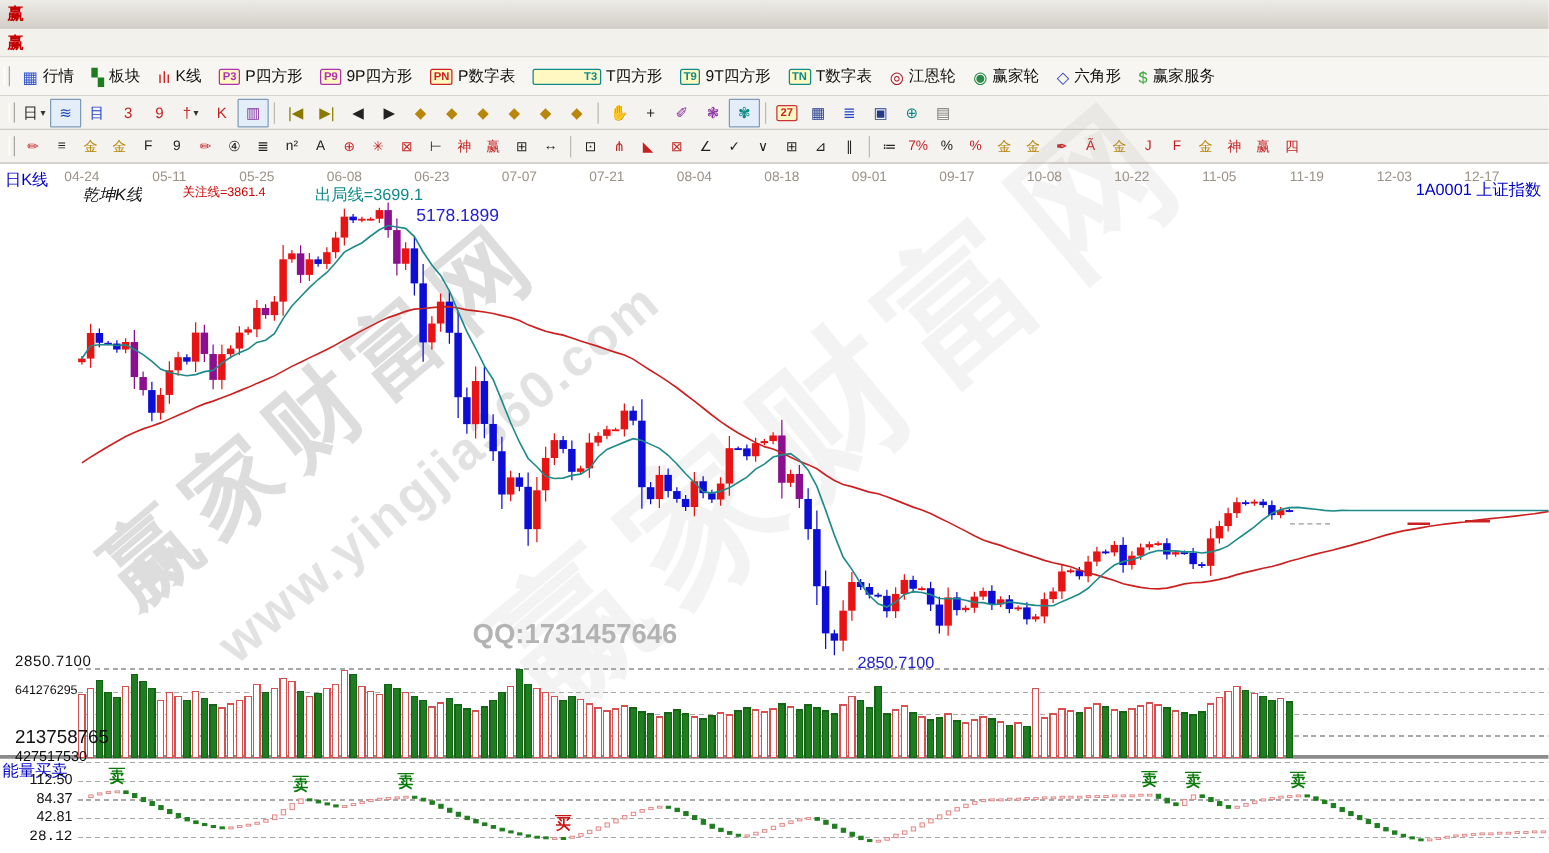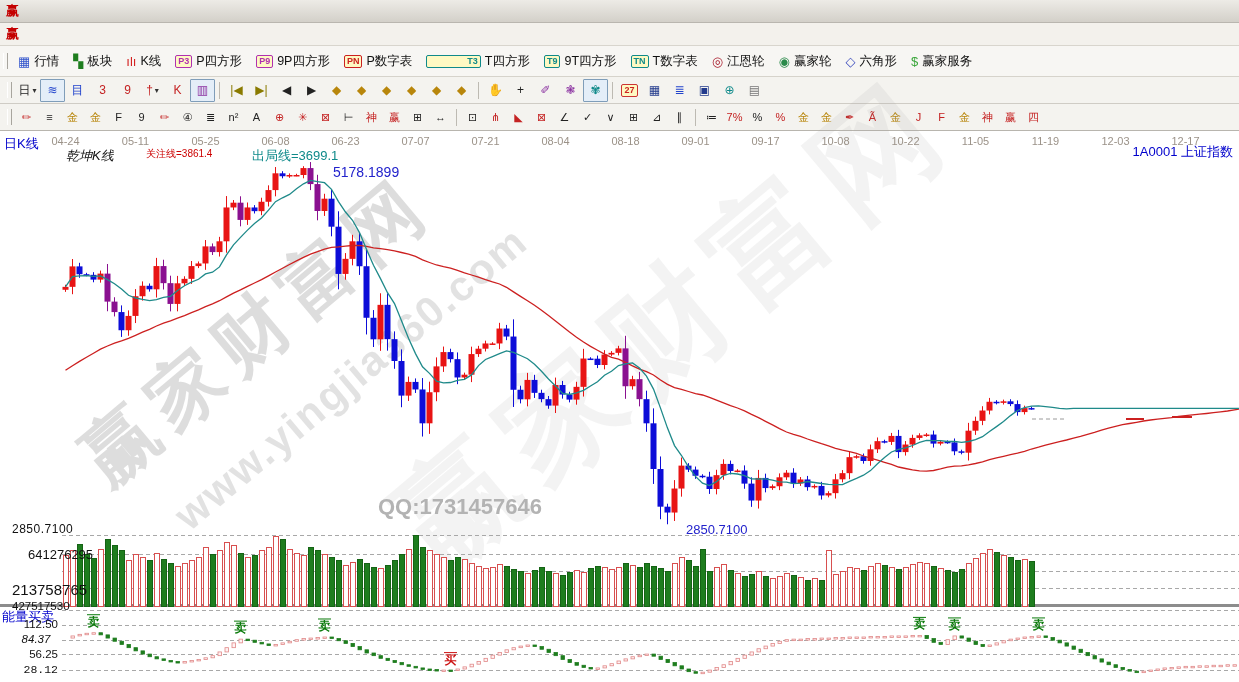--- a/index.html
+++ b/index.html
@@ -991,22 +991,22 @@
     </svg>
 
   <div class="label" style="left:4px;top:4px;color:#0000cc;font-size:13px;">日K线</div>
   <div class="label" style="left:66px;top:16px;color:#111;font-size:13px;font-style:italic;">乾坤K线</div>
   <div class="label" style="left:146px;top:16px;color:#cc0000;font-size:10px;">关注线=3861.4</div>
   <div class="label" style="left:252px;top:16px;color:#0f8a8a;font-size:13px;">出局线=3699.1</div>
   <div class="label" style="right:6px;top:12px;color:#0000cc;font-size:13px;">1A0001 上证指数</div>
   <div class="label" style="left:333px;top:33px;color:#2222cc;font-size:14px;">5178.1899</div>
   <div class="label" style="left:686px;top:391px;color:#2222cc;font-size:13px;">2850.7100</div>
   <div class="label" style="left:12px;top:391px;color:#111;font-size:12px;letter-spacing:0.5px;">2850.7100</div>
-  <div class="label" style="left:28px;top:416px;color:#111;font-size:13px;">641276295</div>
+  <div class="label" style="left:12px;top:416px;color:#111;font-size:10px;">641276295</div>
   <div class="label" style="left:12px;top:433px;color:#111;font-size:11.5px;margin-top:36px;">427517530</div>
   <div class="label" style="left:12px;top:450px;color:#111;font-size:15px;text-align:right;">213758765</div>
   <div class="label" style="left:2px;top:477px;color:#0000cc;font-size:13px;">能量买卖</div>
   <div class="label" style="left:14px;top:487px;width:44px;text-align:right;color:#111;font-size:11.5px;">112.50</div>
-  <div class="label" style="left:14px;top:502px;width:44px;text-align:center;color:#111;font-size:11.5px;font-style:italic;">84.37</div>
-  <div class="label" style="left:14px;top:517px;width:44px;text-align:right;color:#111;font-size:11.5px;">56.25</div>
+  <div class="label" style="left:14px;top:502px;width:44px;text-align:right;color:#111;font-size:11.5px;">84.37</div>
+  <div class="label" style="left:14px;top:517px;width:44px;text-align:right;color:#111;font-size:11.5px;">42.81</div>
   <div class="label" style="left:14px;top:532px;width:44px;text-align:right;color:#111;font-size:11.5px;font-family:Liberation Mono, monospace;">28.12</div>
   <div class="label" style="left:378px;top:363px;color:#b3b3b3;font-size:22px;font-weight:bold;">QQ:1731457646</div>
 </div>
 
 </body></html>

